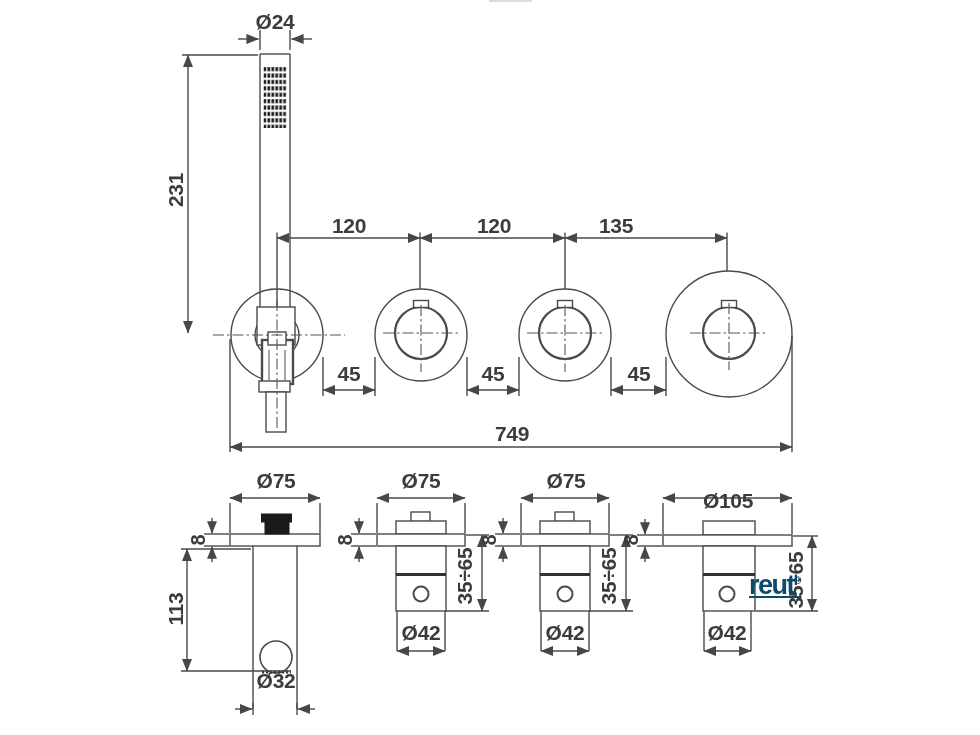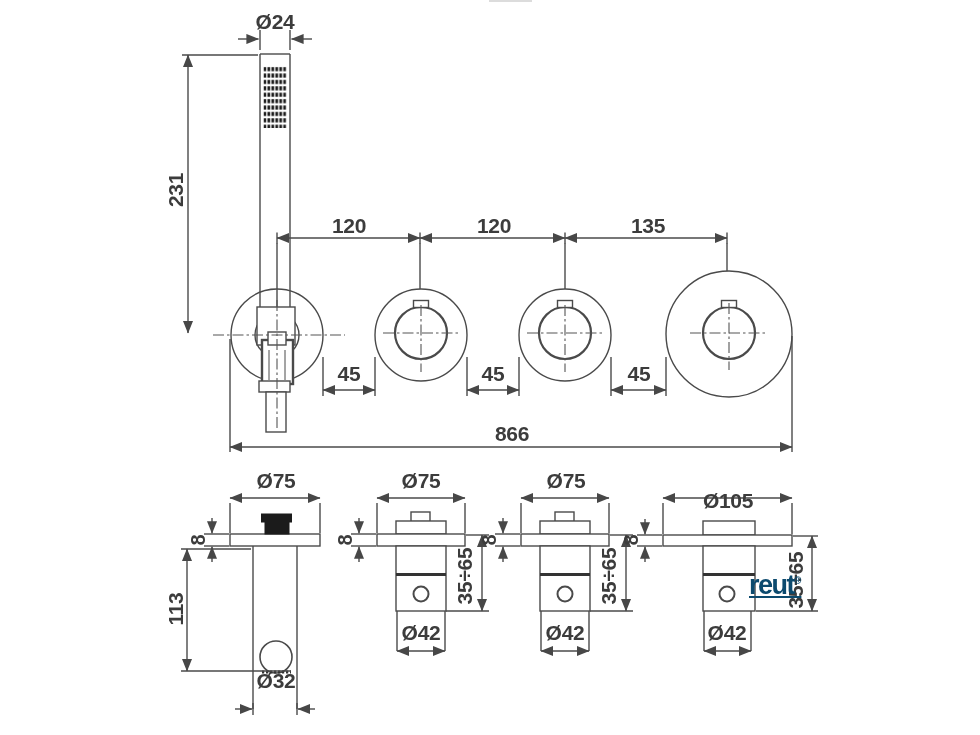--- a/index.html
+++ b/index.html
@@ -189,27 +189,27 @@
       <line x1="812" y1="536" x2="812" y2="611" marker-start="url(#arr)" marker-end="url(#arr)"></line>
     </g>
   </g>
 </svg>
 
 <span class="lbl" style="left:275px;top:21px">Ø24</span>
 <span class="lbl rot" style="left:175px;top:190px">231</span>
 
 <span class="lbl" style="left:349px;top:225px">120</span>
 <span class="lbl" style="left:494px;top:225px">120</span>
-<span class="lbl" style="left:648px;top:225px">135</span>
+<span class="lbl" style="left:616px;top:225px">135</span>
 
 <span class="lbl" style="left:349px;top:373px">45</span>
 <span class="lbl" style="left:493px;top:373px">45</span>
 <span class="lbl" style="left:639px;top:373px">45</span>
 
-<span class="lbl" style="left:512px;top:433px">866</span>
+<span class="lbl" style="left:512px;top:433px">749</span>
 
 <span class="lbl" style="left:276px;top:480px">Ø75</span>
 <span class="lbl" style="left:421px;top:480px">Ø75</span>
 <span class="lbl" style="left:566px;top:480px">Ø75</span>
 <span class="lbl" style="left:728px;top:500px">Ø105</span>
 
 <span class="lbl rot sm" style="left:198px;top:540px">8</span>
 <span class="lbl rot sm" style="left:345px;top:540px">8</span>
 <span class="lbl rot sm" style="left:489px;top:540px">8</span>
 <span class="lbl rot sm" style="left:631px;top:540px">8</span>

